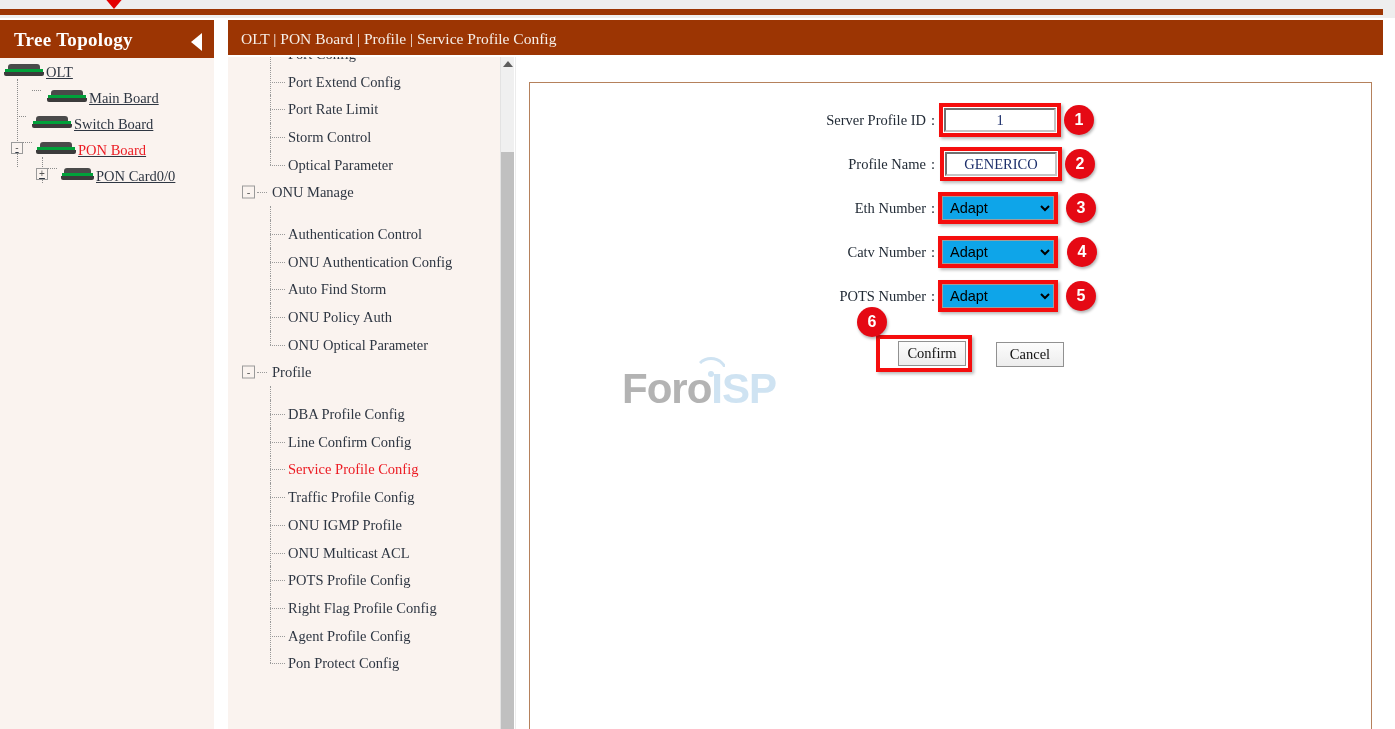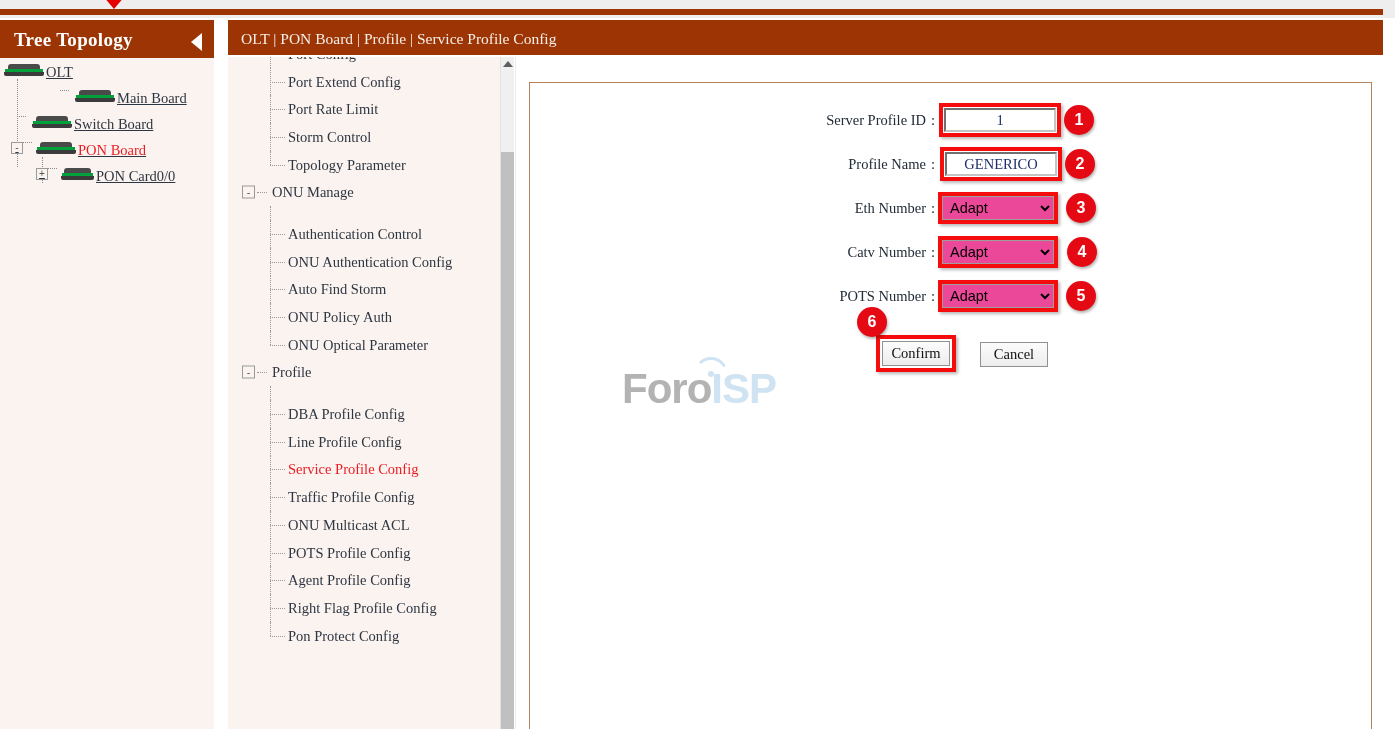--- a/index.html
+++ b/index.html
@@ -299,21 +299,21 @@
     background: #ffffff;
     font-family: "Liberation Serif", serif;
     font-size: 14.5px;
     color: #1c2f6b;
     text-align: center;
     outline: none;
   }
   select.sel {
     width: 112px; height: 24px;
     border: 1px solid #9d9d9d;
-    background: #ec4899;
+    background: #0ea5e9;
     font-family: "Liberation Sans", sans-serif;
     font-size: 14.5px;
     color: #000000;
     padding-left: 3px;
     outline: none;
   }
   .badge {
     position: absolute;
     width: 30px; height: 30px;
     border-radius: 50%;
@@ -328,20 +328,21 @@
   
   #btn-row { position: absolute; left: 0; top: 243px; }
   button.btn {
     width: 68px; height: 25px;
     border: 1px solid #919191;
     background: linear-gradient(#fcfcfc, #ededed);
     font-family: "Liberation Serif", serif;
     font-size: 14.5px;
     color: #101010;
     cursor: pointer;
+    margin-left: 16px;
   }
   #confirm-wrap {
     position: absolute; left: 346px; top: 0;
     padding: 2px;
   }
   #cancel-wrap { position: absolute; left: 450px; top: 7px; }
 </style>
 </head>
 <body>
 
@@ -365,21 +366,21 @@
 
     <div class="tnode" style="padding-left:4px;">
       <span class="dev-ico">
         <span class="top"></span>
           <span class="mid"></span>
           <span class="bot"></span>
       </span>
       <span class="lbl">OLT</span>
     </div>
 
-    <div class="tnode" style="padding-left:32px;margin-left:28px;">
+    <div class="tnode" style="padding-left:32px;">
       <span class="dash"></span>
       <span class="dev-ico" style="margin-left:6px;">
         <span class="top"></span>
           <span class="mid"></span>
           <span class="bot"></span>
       </span>
       <span class="lbl">Main Board</span>
     </div>
 
     <div class="tnode" style="padding-left:17px;">
@@ -448,21 +449,21 @@
           <span class="v"></span>
           <span class="h"></span>
         </span>
       <span class="mlabel">Storm Control</span>
     </div>
     <div class="mrow last">
       <span class="leaf-connector">
           <span class="v"></span>
           <span class="h"></span>
         </span>
-      <span class="mlabel">Topology Parameter</span>
+      <span class="mlabel">Optical Parameter</span>
     </div>
 
     <div class="mrow group">
       <span class="gbox">-</span>
       <span class="gdash"></span>
       <span class="mlabel">ONU Manage</span>
     </div>
     <div class="mrow" style="height:14px;">
       <span class="stub-v"></span>
     </div>
@@ -517,63 +518,70 @@
           <span class="v"></span>
           <span class="h"></span>
         </span>
       <span class="mlabel">DBA Profile Config</span>
     </div>
     <div class="mrow">
       <span class="leaf-connector">
           <span class="v"></span>
           <span class="h"></span>
         </span>
-      <span class="mlabel">Line Profile Config</span>
+      <span class="mlabel">Line Confirm Config</span>
     </div>
     <div class="mrow sel">
       <span class="leaf-connector">
           <span class="v"></span>
           <span class="h"></span>
         </span>
       <span class="mlabel">Service Profile Config</span>
     </div>
     <div class="mrow">
       <span class="leaf-connector">
           <span class="v"></span>
           <span class="h"></span>
         </span>
       <span class="mlabel">Traffic Profile Config</span>
     </div>
     <div class="mrow">
       <span class="leaf-connector">
           <span class="v"></span>
           <span class="h"></span>
         </span>
+      <span class="mlabel">ONU IGMP Profile</span>
+    </div>
+    <div class="mrow">
+      <span class="leaf-connector">
+          <span class="v"></span>
+          <span class="h"></span>
+        </span>
       <span class="mlabel">ONU Multicast ACL</span>
     </div>
     <div class="mrow">
       <span class="leaf-connector">
           <span class="v"></span>
           <span class="h"></span>
         </span>
       <span class="mlabel">POTS Profile Config</span>
     </div>
     <div class="mrow">
       <span class="leaf-connector">
           <span class="v"></span>
           <span class="h"></span>
         </span>
+      <span class="mlabel">Right Flag Profile Config</span>
+    </div>
+    <div class="mrow">
+      <span class="leaf-connector">
+          <span class="v"></span>
+          <span class="h"></span>
+        </span>
       <span class="mlabel">Agent Profile Config</span>
-    </div>
-    <div class="mrow">
-      <span class="leaf-connector">
-          <span class="v"></span>
-          <span class="h"></span>
-        </span>
-      <span class="mlabel">Right Flag Profile Config</span>
     </div>
     <div class="mrow last">
       <span class="leaf-connector">
           <span class="v"></span>
           <span class="h"></span>
         </span>
       <span class="mlabel">Pon Protect Config</span>
     </div>
   </div>
 </div>

